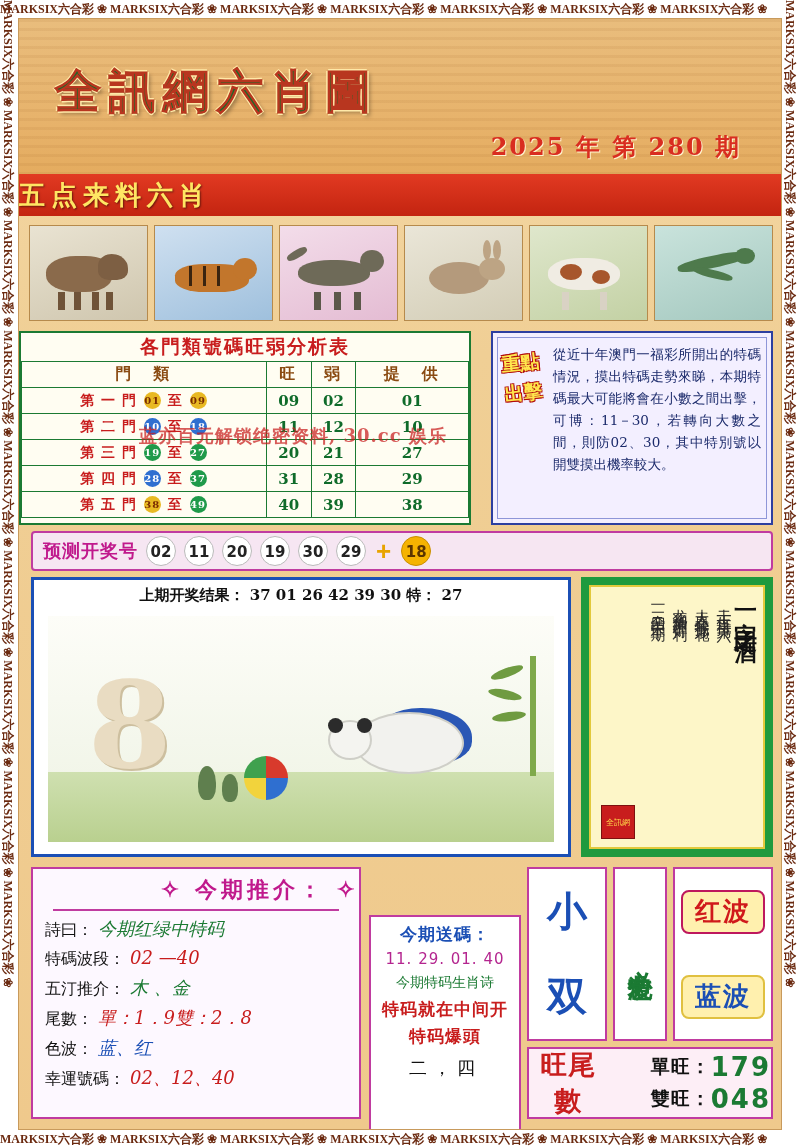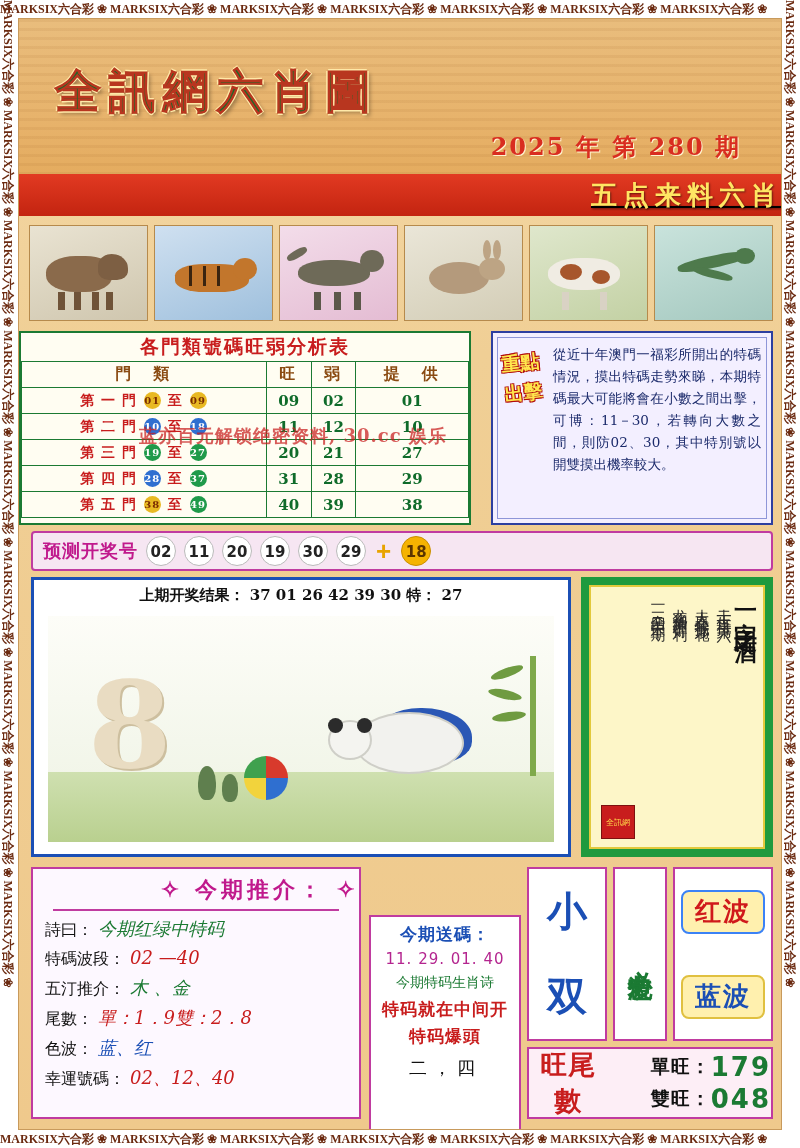--- a/index.html
+++ b/index.html
@@ -65,21 +65,21 @@
   .title-issue {
     position:absolute; right:40px; top:112px;
     font-family:"DejaVu Serif", serif;
     font-size:24px; font-weight:bold; color:#d92d20;
     letter-spacing:2px;
     text-shadow:1px 1px 0 #fff3cf;
   }
   .subtitle-bar {
     position:absolute; left:0; top:155px; width:764px; height:42px;
     background:linear-gradient(180deg,#e23a22,#c32410);
-    display:flex; align-items:center; justify-content:flex-end;text-decoration:underline;
+    display:flex; align-items:center; justify-content:flex-start;
   }
   .subtitle-bar span {
     font-family:"DejaVu Serif", serif;
     font-size:26px; font-weight:bold; color:#ffe663;
     letter-spacing:6px;
     text-shadow:1px 1px 2px rgba(0,0,0,.5);
   }
 
   
   .animals {
@@ -295,21 +295,21 @@
     position:absolute; left:654px; top:848px; width:100px; height:174px;
     background:#fff; border:2px solid #c03ba0;
     display:flex; flex-direction:column; align-items:center; justify-content:space-around;
   }
   .wave-red, .wave-blue {
     width:84px; height:44px; border-radius:8px;
     display:flex; align-items:center; justify-content:center;
     font-family:"DejaVu Serif", serif; font-size:26px; font-weight:bold;
     letter-spacing:2px;
   }
-  .wave-red { background:#fff0ae; color:#d0191b; border:2px solid #3b82f6; }
+  .wave-red { background:#fff0ae; color:#d0191b; border:2px solid #be185d; }
   .wave-blue { background:#fff0ae; color:#1b4fb5; border:2px solid #e0c040; }
 
   .tailbox {
     position:absolute; left:508px; top:1028px; width:246px; height:72px;
     background:#fdeef6; border:2px solid #c03ba0; display:flex; align-items:center;gap:43px;
   }
   .tail-label {
     width:96px; text-align:center;
     font-family:"DejaVu Serif", serif; font-size:27px; font-weight:bold; color:#c81d1d;
     letter-spacing:1px;

